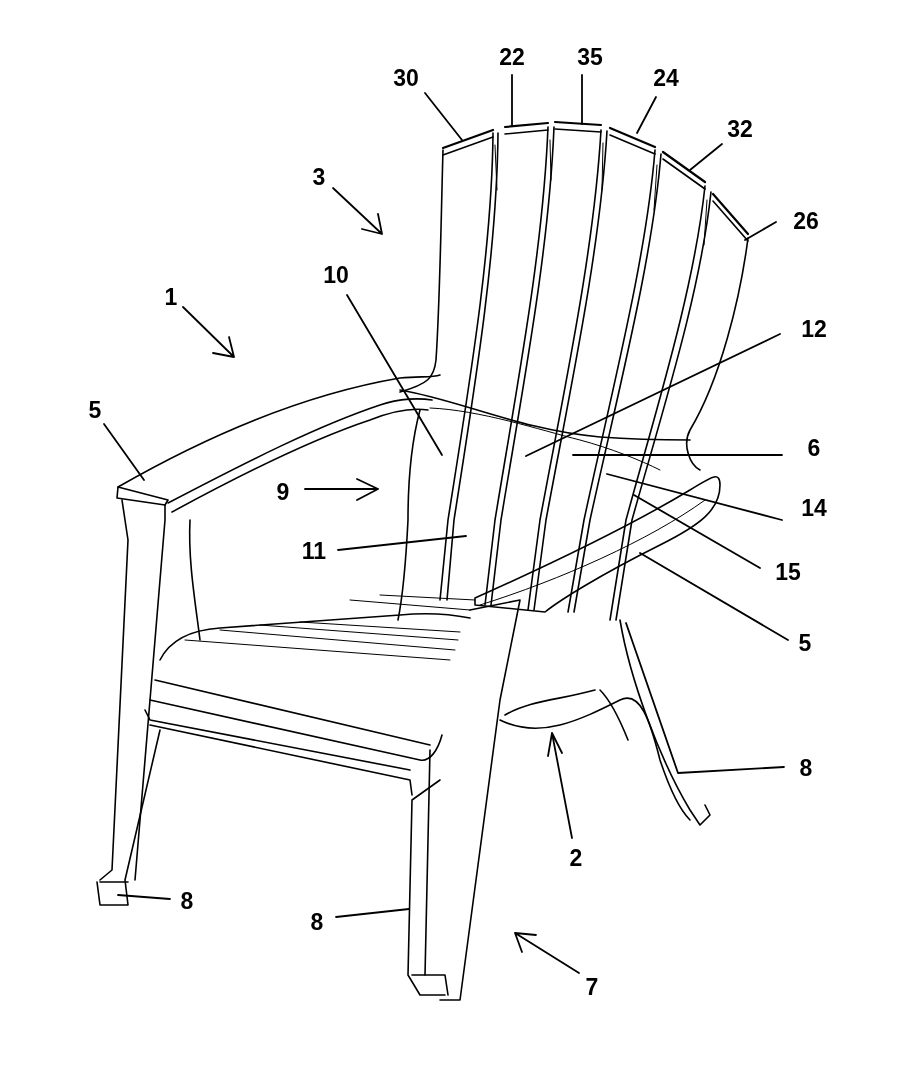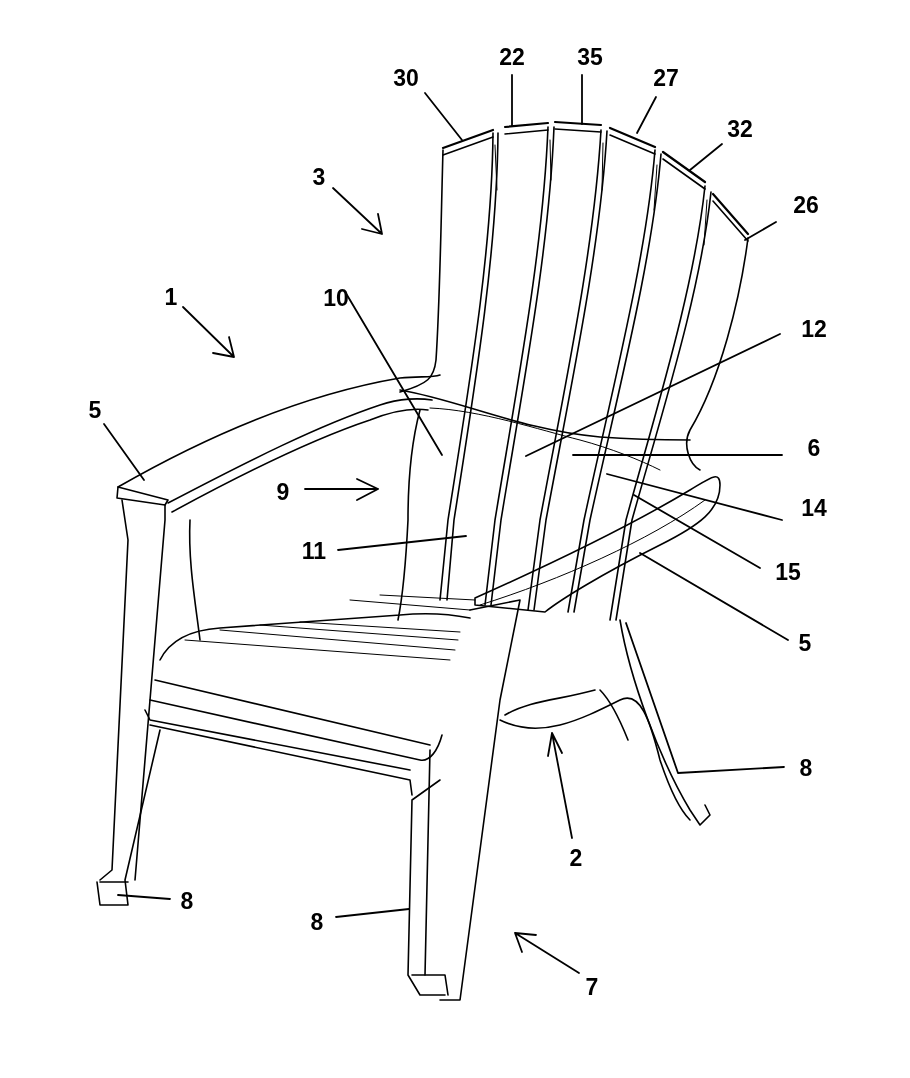--- a/index.html
+++ b/index.html
@@ -127,26 +127,26 @@
 
     <path class="lead" d="M336 917 L409 909"></path>
 
     <path class="lead" d="M579 973 L515 933 M515 933 L522 952 M515 933 L536 935"></path>
   </g>
 </svg>
 
 <div class="lbl" style="left:406px;top:78px">30</div>
 <div class="lbl" style="left:512px;top:57px">22</div>
 <div class="lbl" style="left:590px;top:57px">35</div>
-<div class="lbl" style="left:666px;top:78px">27</div>
+<div class="lbl" style="left:666px;top:78px">24</div>
 <div class="lbl" style="left:740px;top:129px">32</div>
-<div class="lbl" style="left:806px;top:205px">26</div>
+<div class="lbl" style="left:806px;top:221px">26</div>
 <div class="lbl" style="left:319px;top:177px">3</div>
 <div class="lbl" style="left:171px;top:297px">1</div>
-<div class="lbl" style="left:336px;top:298px">10</div>
+<div class="lbl" style="left:336px;top:275px">10</div>
 <div class="lbl" style="left:814px;top:329px">12</div>
 <div class="lbl" style="left:95px;top:410px">5</div>
 <div class="lbl" style="left:814px;top:448px">6</div>
 <div class="lbl" style="left:283px;top:492px">9</div>
 <div class="lbl" style="left:814px;top:508px">14</div>
 <div class="lbl" style="left:314px;top:551px">11</div>
 <div class="lbl" style="left:788px;top:572px">15</div>
 <div class="lbl" style="left:805px;top:643px">5</div>
 <div class="lbl" style="left:806px;top:768px">8</div>
 <div class="lbl" style="left:576px;top:858px">2</div>

